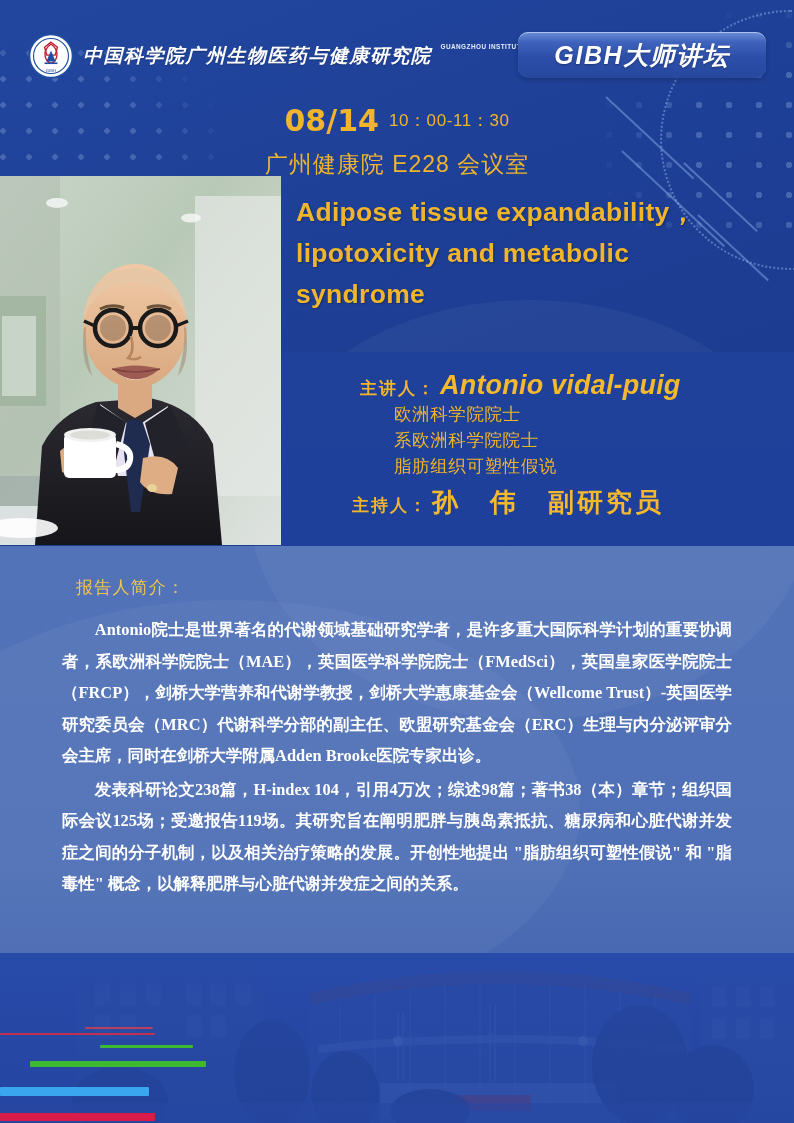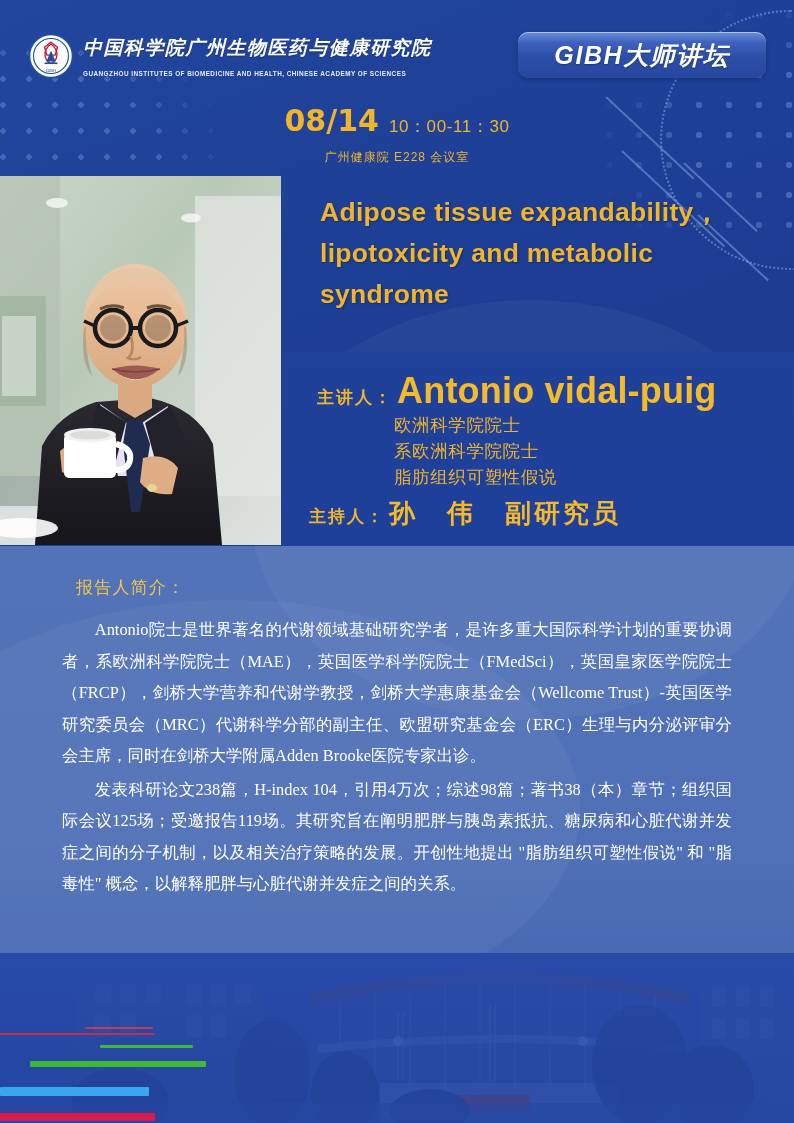--- a/index.html
+++ b/index.html
@@ -41,21 +41,21 @@
   }
   .swoosh {
     position:absolute; border-radius:50%;
     background:rgba(255,255,255,0.045);
   }
 
   
   .header { position:absolute; left:0; top:0; width:794px; height:100px; }
   .logo-wrap { position:absolute; left:28px; top:33px; display:flex; align-items:center; gap:9px; }
   .logo-mark { width:46px; height:46px; flex:none; }
-  .logo-text { display:flex; flex-direction:column; gap:9px;justify-content:space-between; }
+  .logo-text { display:flex; flex-direction:row; gap:9px;justify-content:space-between; }
   .logo-cn {
     font-family:"Liberation Serif","DejaVu Serif",serif;
     font-size:19px; font-weight:700; font-style:italic;
     color:#ffffff; letter-spacing:1.5px; white-space:nowrap;
     text-shadow:0 1px 1px rgba(0,0,0,0.25);
   }
   .logo-en {
     font-size:6.4px; color:#e4ecff; letter-spacing:0.45px;
     white-space:nowrap; font-weight:600;
   }
@@ -67,58 +67,59 @@
     display:flex; align-items:center; justify-content:center;
   }
   .badge-text {
     font-size:25px; font-weight:700; font-style:italic; color:#ffffff;
     letter-spacing:1.6px; white-space:nowrap;
     text-shadow:0 1px 2px rgba(0,0,0,0.3);
   }
 
   
   .datebar { position:absolute; left:0; top:103px; width:794px; text-align:center; }
-  .date-line { display:flex; align-items:flex-end; justify-content:center; gap:10px; }
+  .date-line { display:flex; align-items:center; justify-content:center; gap:10px; }
   .date-big {
     font-size:30px; font-weight:700; color:#f0b52b; letter-spacing:0px;
     font-family:"DejaVu Sans",sans-serif;
   }
   .date-time { font-size:17px; font-weight:500; color:#f0b52b; letter-spacing:0.6px; }
   .venue {
-    margin-top:11px; font-size:12px; color:#f0b52b; font-weight:500; letter-spacing:1px;
+    margin-top:11px; font-size:23px; color:#f0b52b; font-weight:500; letter-spacing:1px;
   }
 
   
   .portrait {
     position:absolute; left:0px; top:176px; width:281px; height:369px;
     overflow:hidden; background:#cfd6d0;
   }
   .portrait svg { display:block; width:100%; height:100%; }
 
   
-  .title-block { position:absolute; left:296px; top:192px; width:470px;margin-left:24px; }
+  .title-block { position:absolute; left:296px; top:192px; width:470px; }
   .title-line {
     font-size:26.5px; font-weight:700; color:#f0b52b;
     line-height:41px; letter-spacing:0.3px;
     text-shadow:1px 1px 2px rgba(0,0,0,0.28);
   }
 
   
   .speaker-panel {
     position:absolute; left:281px; top:352px; width:513px; height:194px;
     background:linear-gradient(180deg,#20419a 0%,#1f409a 100%);
   }
-  .sp-row { display:flex; align-items:baseline; gap:4px; padding-left:36px; }
+  .sp-row { display:flex; align-items:baseline; gap:4px; padding-left:36px;margin-left:43px; }
   .sp-label {
     font-size:17px; font-weight:700; color:#f0b52b; letter-spacing:2px;
     white-space:nowrap;
   }
   .sp-name {
-    font-size:36px; font-weight:700; color:#f5b92c; letter-spacing:0.2px;
+    font-size:27px; font-weight:700; color:#f5b92c; letter-spacing:0.2px;
     white-space:nowrap;
+    font-style:italic;
   }
   .sp-cred {
     font-size:17.5px; color:#f0b52b; letter-spacing:0.6px;
     padding-left:113px; line-height:26px; font-weight:400;
   }
   .sp-host-name {
     font-size:26px; font-weight:700; color:#f5b92c; letter-spacing:3px; white-space:nowrap;
   }
 
   
@@ -126,21 +127,21 @@
   .bio-heading {
     position:absolute; left:76px; top:30px;
     font-size:17px; color:#f2c44b; letter-spacing:1.2px;
   }
   .bio-body {
     position:absolute; left:62px; top:68px; width:670px;
     font-family:"Liberation Serif","DejaVu Serif",serif;
     color:#ffffff; font-size:16.4px; line-height:31.5px;
     text-align:justify; text-justify:inter-ideograph;
   }
-  .bio-p { text-indent:2em; margin-bottom:2px; }
+  .bio-p { text-indent:2em; margin-bottom:2px;font-weight:bold; }
 
   
   .campus {
     position:absolute; left:0; bottom:0; width:794px; height:170px; overflow:hidden;
   }
   .campus svg { display:block; width:794px; height:170px; }
   .campus-tint {
     position:absolute; left:0; top:0; width:794px; height:170px;
     background:linear-gradient(180deg,rgba(40,75,170,0.93) 0%,rgba(38,70,165,0.80) 30%,rgba(35,66,160,0.74) 100%);
     mix-blend-mode:normal;

